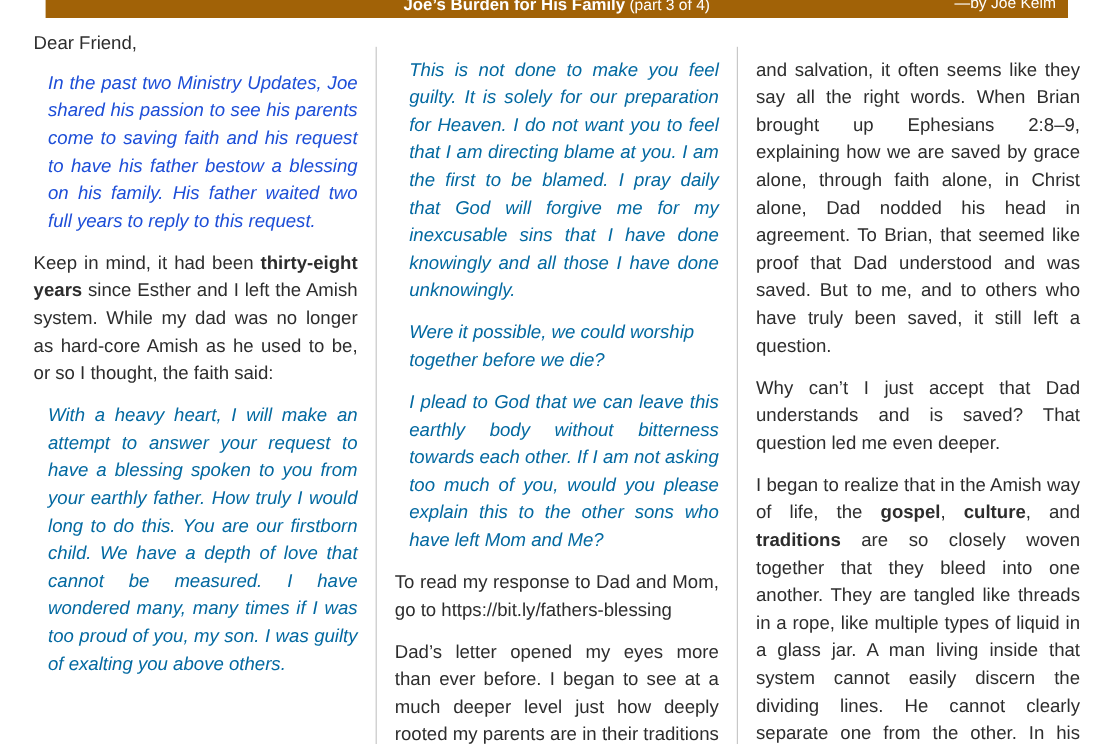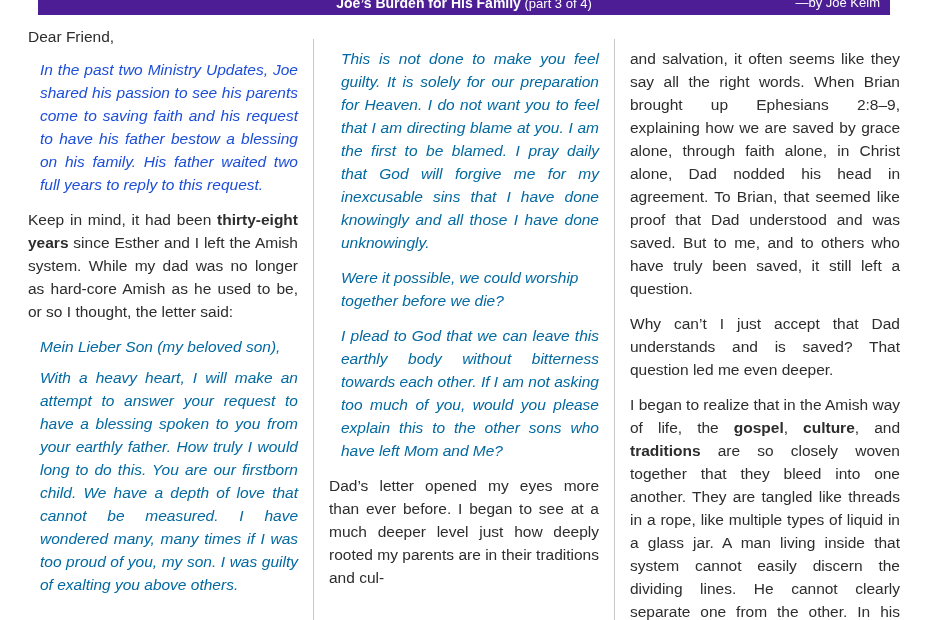--- a/index.html
+++ b/index.html
@@ -5,21 +5,21 @@
   html,body{margin:0;padding:0;}
   body{
     width:930px;height:620px;position:relative;overflow:hidden;
     background:#ffffff;
     font-family:"Liberation Sans", sans-serif;
     color:#2d2d2d;
   }
   
   .header-bar{
     position:absolute;top:0;left:38px;width:852px;height:15px;
-    background:#4c1d95;overflow:hidden;
+    background:#a16207;overflow:hidden;
   }
   .header-inner{
     position:relative;height:24px;margin-top:-9px;
     color:#ffffff;text-align:center;font-size:14px;line-height:24px;
     white-space:nowrap;
   }
   .header-title-bold{font-weight:bold;}
   .header-part{font-weight:normal;font-size:13px;}
   .byline{
     position:absolute;right:10px;top:0;height:24px;line-height:24px;
@@ -55,31 +55,31 @@
     <span class="header-title-bold">Joe’s Burden for His Family</span><span class="header-part"> (part 3 of 4)</span>
     <span class="byline">—by Joe Keim</span>
   </div>
 </div>
 
 <div class="page-body">
 
   <div class="col col-1">
     <p class="salutation">Dear Friend,</p>
     <p class="indent italic gray-ital">In the past two Ministry Updates, Joe shared his passion to see his parents come to saving faith and his request to have his father bestow a blessing on his family. His father waited two full years to reply to this request.</p>
-    <p><span>Keep in mind, it had been </span><strong>thirty-eight years</strong><span> since Esther and I left the Amish system. While my dad was no longer as hard-core Amish as he used to be, or so I thought, the letter said:</span></p>
-    <p class="indent italic red letter-sal">Mein Lieber Son (my beloved son),</p>
+    <p><span>Keep in mind, it had been </span><strong>thirty-eight years</strong><span> since Esther and I left the Amish system. While my dad was no longer as hard-core Amish as he used to be, or so I thought, the faith said:</span></p>
     <p class="indent italic red">With a heavy heart, I will make an attempt to answer your request to have a blessing spoken to you from your earthly father. How truly I would long to do this. You are our firstborn child. We have a depth of love that cannot be measured. I have wondered many, many times if I was too proud of you, my son. I was guilty of exalting you above others.</p>
   </div>
 
   <div class="divider"></div>
 
   <div class="col col-2">
     <p class="indent italic red">This is not done to make you feel guilty. It is solely for our preparation for Heaven. I do not want you to feel that I am directing blame at you. I am the first to be blamed. I pray daily that God will forgive me for my inexcusable sins that I have done knowingly and all those I have done unknowingly.</p>
     <p class="indent italic red single">Were it possible, we could worship together before we die?</p>
     <p class="indent italic red">I plead to God that we can leave this earthly body without bitterness towards each other. If I am not asking too much of you, would you please explain this to the other sons who have left Mom and Me?</p>
+    <p>To read my response to Dad and Mom, go to https://bit.ly/fathers-blessing</p>
     <p>Dad’s letter opened my eyes more than ever before. I began to see at a much deeper level just how deeply rooted my parents are in their traditions and cul-</p>
   </div>
 
   <div class="divider"></div>
 
   <div class="col col-3">
     <p>and salvation, it often seems like they say all the right words. When Brian brought up Ephesians 2:8–9, explaining how we are saved by grace alone, through faith alone, in Christ alone, Dad nodded his head in agreement. To Brian, that seemed like proof that Dad understood and was saved. But to me, and to others who have truly been saved, it still left a question.</p>
     <p>Why can’t I just accept that Dad understands and is saved? That question led me even deeper.</p>
     <p><span>I began to realize that in the Amish way of life, the </span><strong>gospel</strong><span>, </span><strong>culture</strong><span>, and </span><strong>traditions</strong><span> are so closely woven together that they bleed into one another. They are tangled like threads in a rope, like multiple types of liquid in a glass jar. A man living inside that system cannot easily discern the dividing lines. He cannot clearly separate one from the other. In his mind, they (culture, traditions, and Jesus) are one and the same.</span></p>
   </div>

